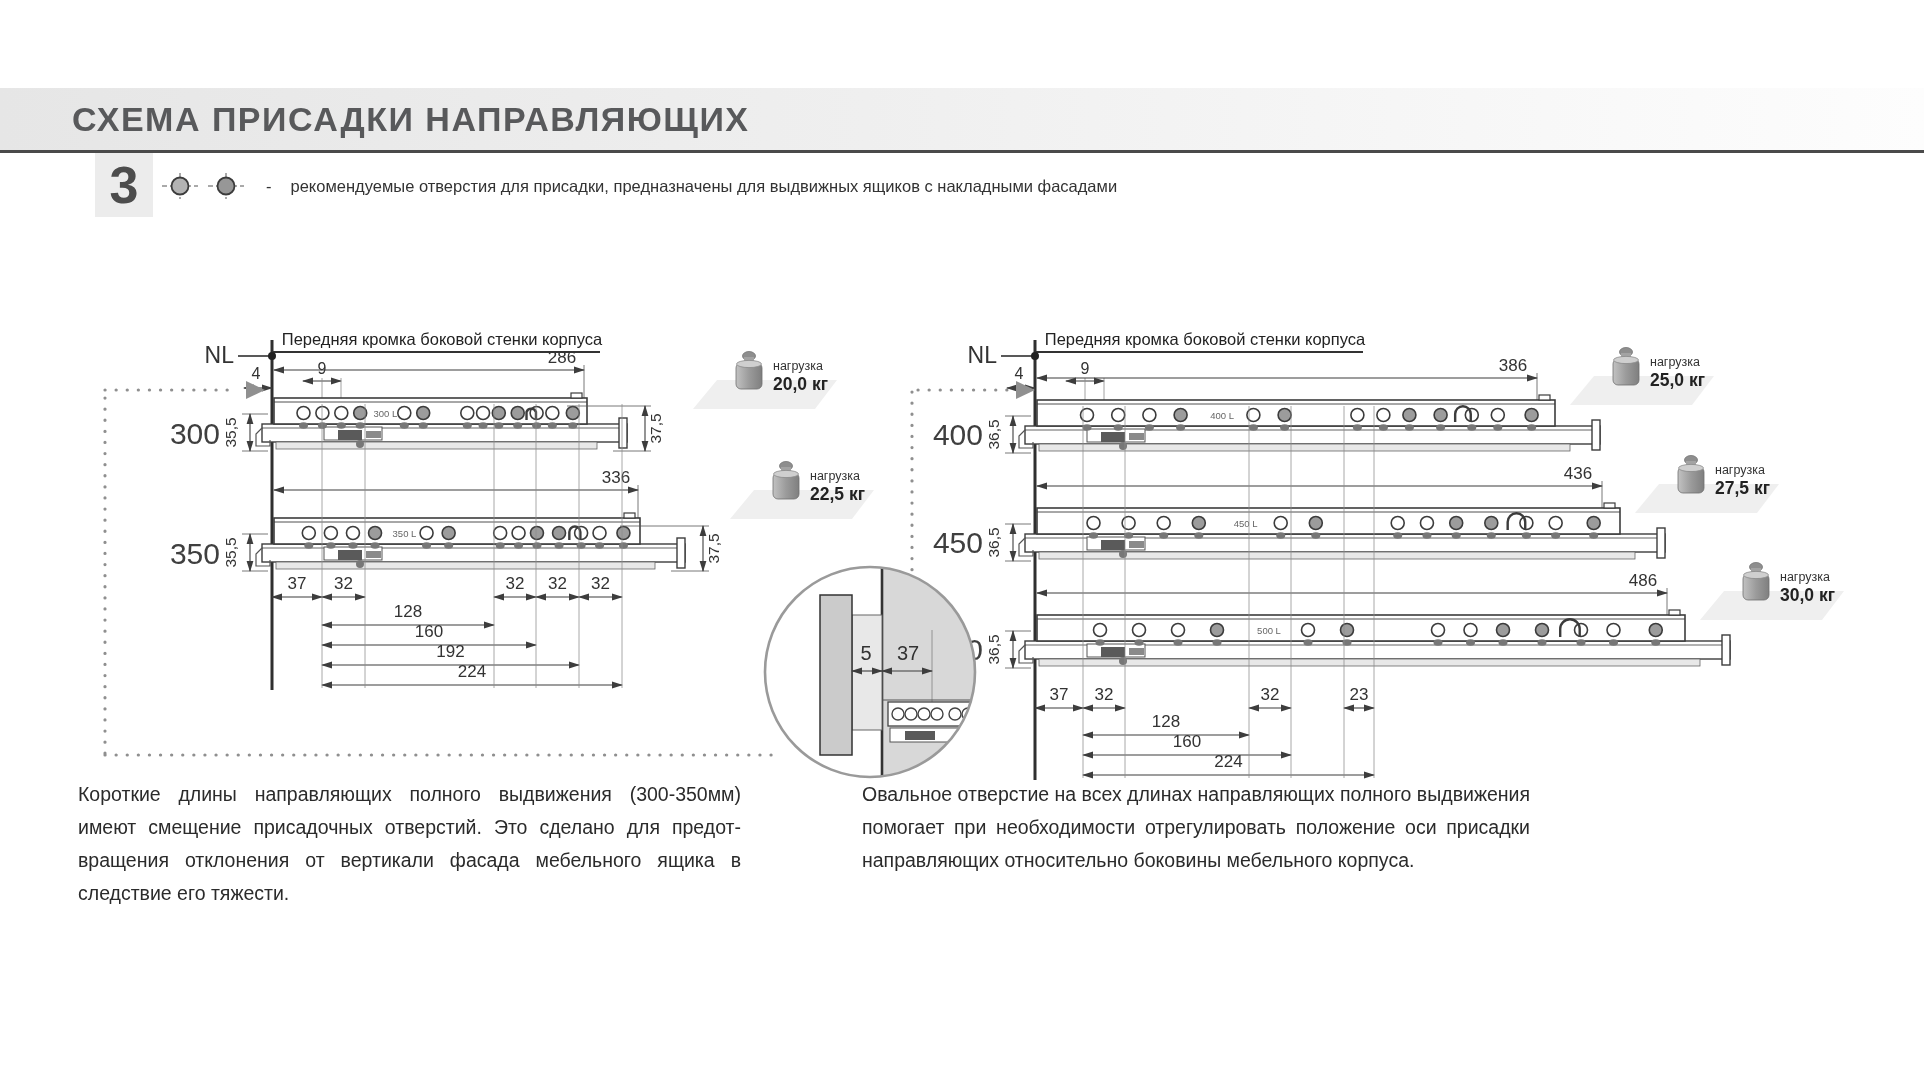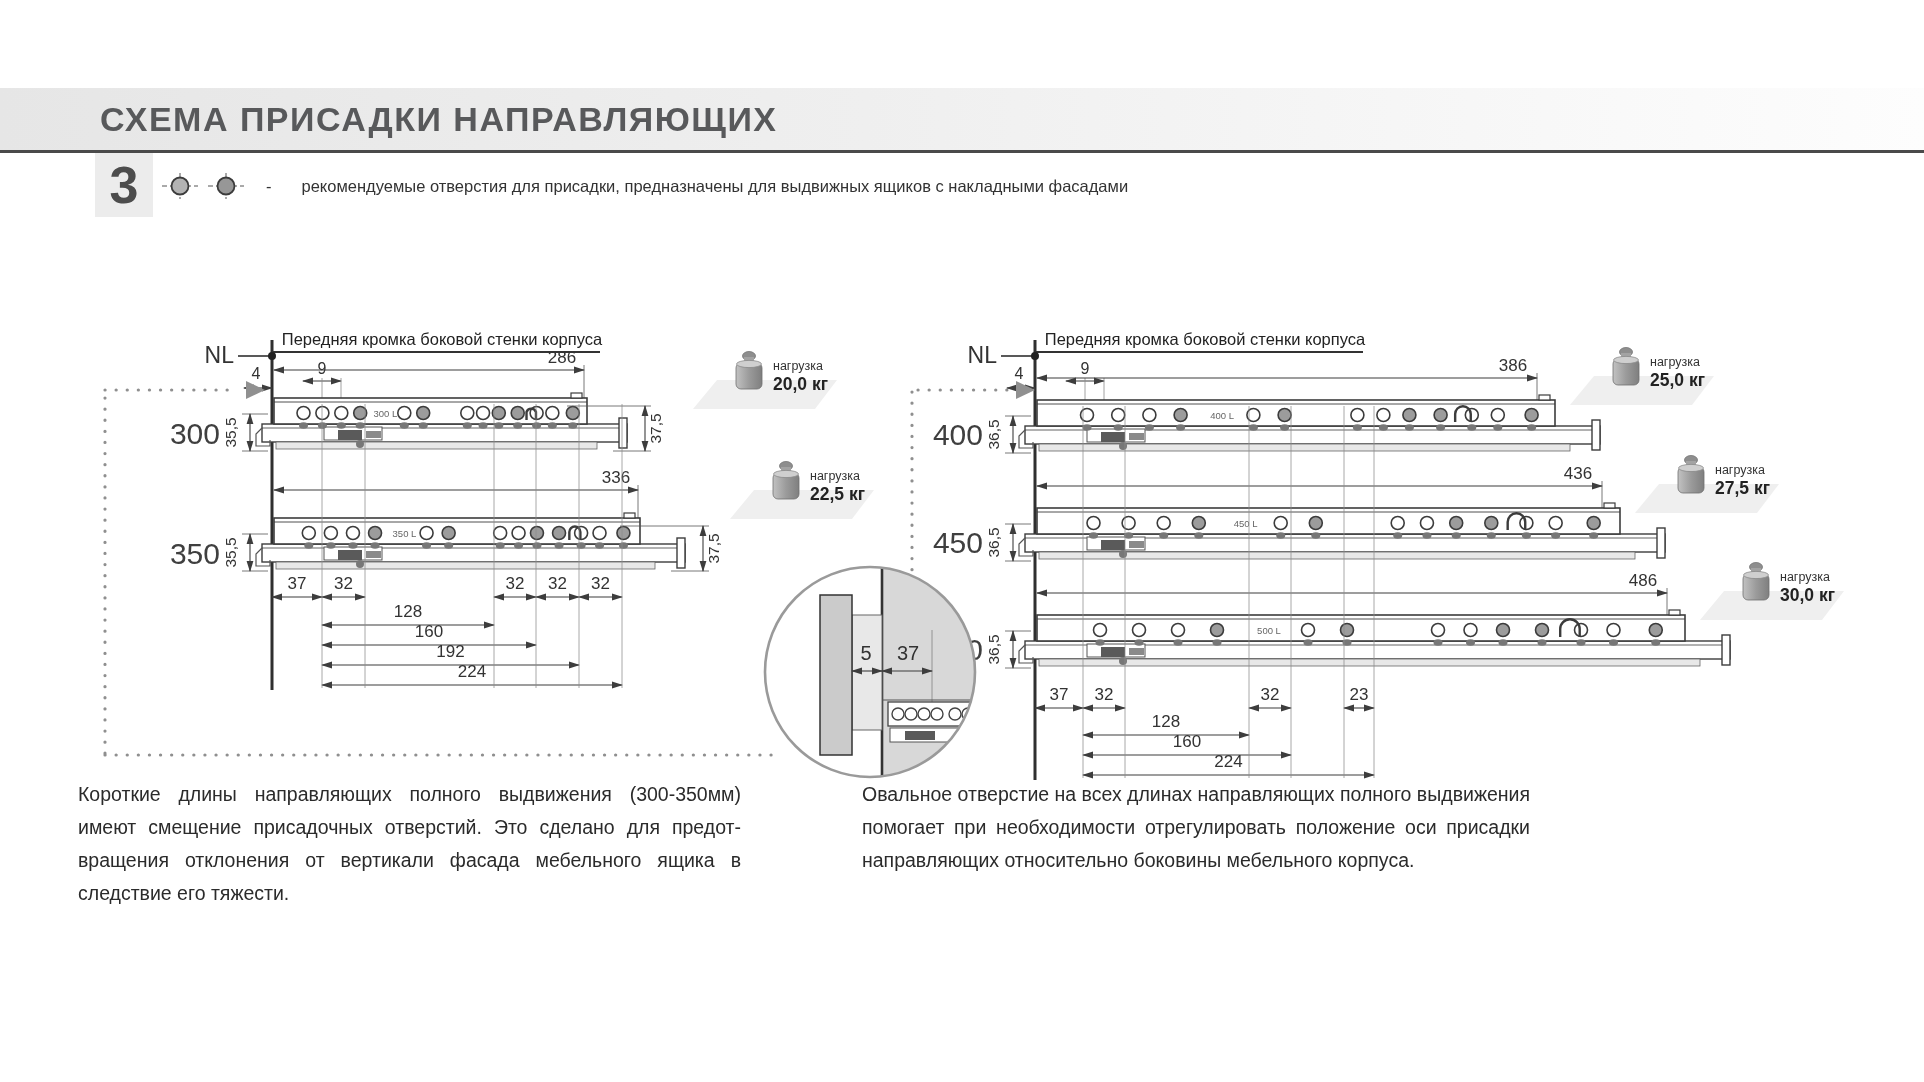--- a/index.html
+++ b/index.html
@@ -1,29 +1,29 @@
 <!DOCTYPE html>
 <html><head>
 <meta charset="utf-8">
 <style>
   html,body{margin:0;padding:0;background:#fff;}
   .page{position:relative;width:1924px;height:1082px;background:#fff;overflow:hidden;
         font-family:"Liberation Sans",sans-serif;}
   .header-bar{position:absolute;left:0;top:88px;width:1924px;height:62px;
         background:linear-gradient(90deg,#e6e6e6 0%,#efefef 45%,#fdfdfd 100%);
         display:flex;align-items:center;}
-  .header-title{margin-left:100px;font-size:34px;font-weight:bold;color:#58595b;
+  .header-title{margin-left:72px;font-size:34px;font-weight:bold;color:#58595b;
         letter-spacing:1.5px;}
   .header-rule{position:absolute;left:0;top:150px;width:1924px;height:3px;background:#4a4a4a;}
   .section-number-box{position:absolute;left:95px;top:153px;width:58px;height:64px;
         background:#ececec;display:flex;align-items:center;justify-content:center;}
   .section-number{font-size:52px;font-weight:800;color:#4d4d4d;line-height:1;}
   .legend-row{position:absolute;left:160px;top:168px;height:36px;display:flex;
         align-items:center;gap:6px;}
-  .legend-text{font-size:16.5px;color:#333;font-weight:500;margin-left:24px;}
+  .legend-text{font-size:16.5px;color:#333;font-weight:500;margin-left:13px;}
   .legend-dash{font-size:16.5px;color:#333;margin-left:14px;font-weight:500;}
   .tech-svg{position:absolute;left:0;top:240px;}
   .notes{position:absolute;top:778px;width:1924px;}
   .note{position:absolute;font-size:19.5px;line-height:33px;color:#2b2b2b;
         font-weight:500;text-align:justify;}
   .note-left{left:78px;width:663px;}
   .note-right{left:862px;width:668px;}
   text{font-family:"Liberation Sans",sans-serif;}
 </style>
 </head>

